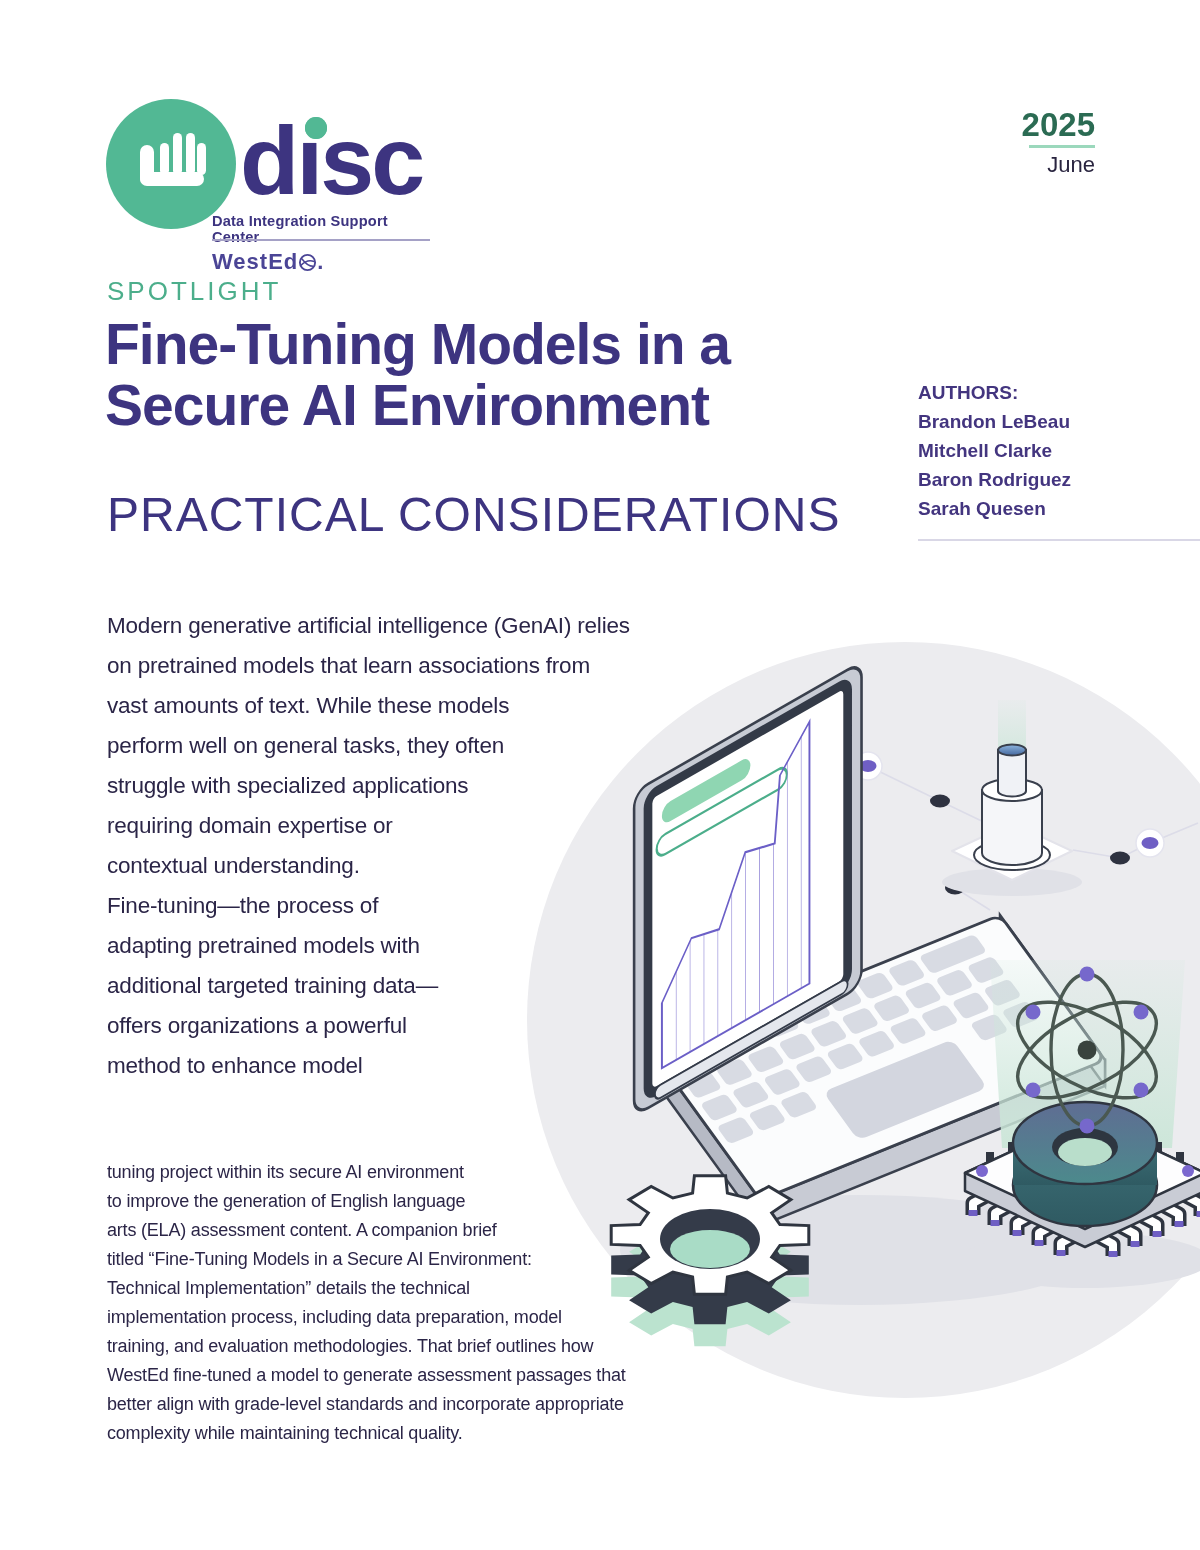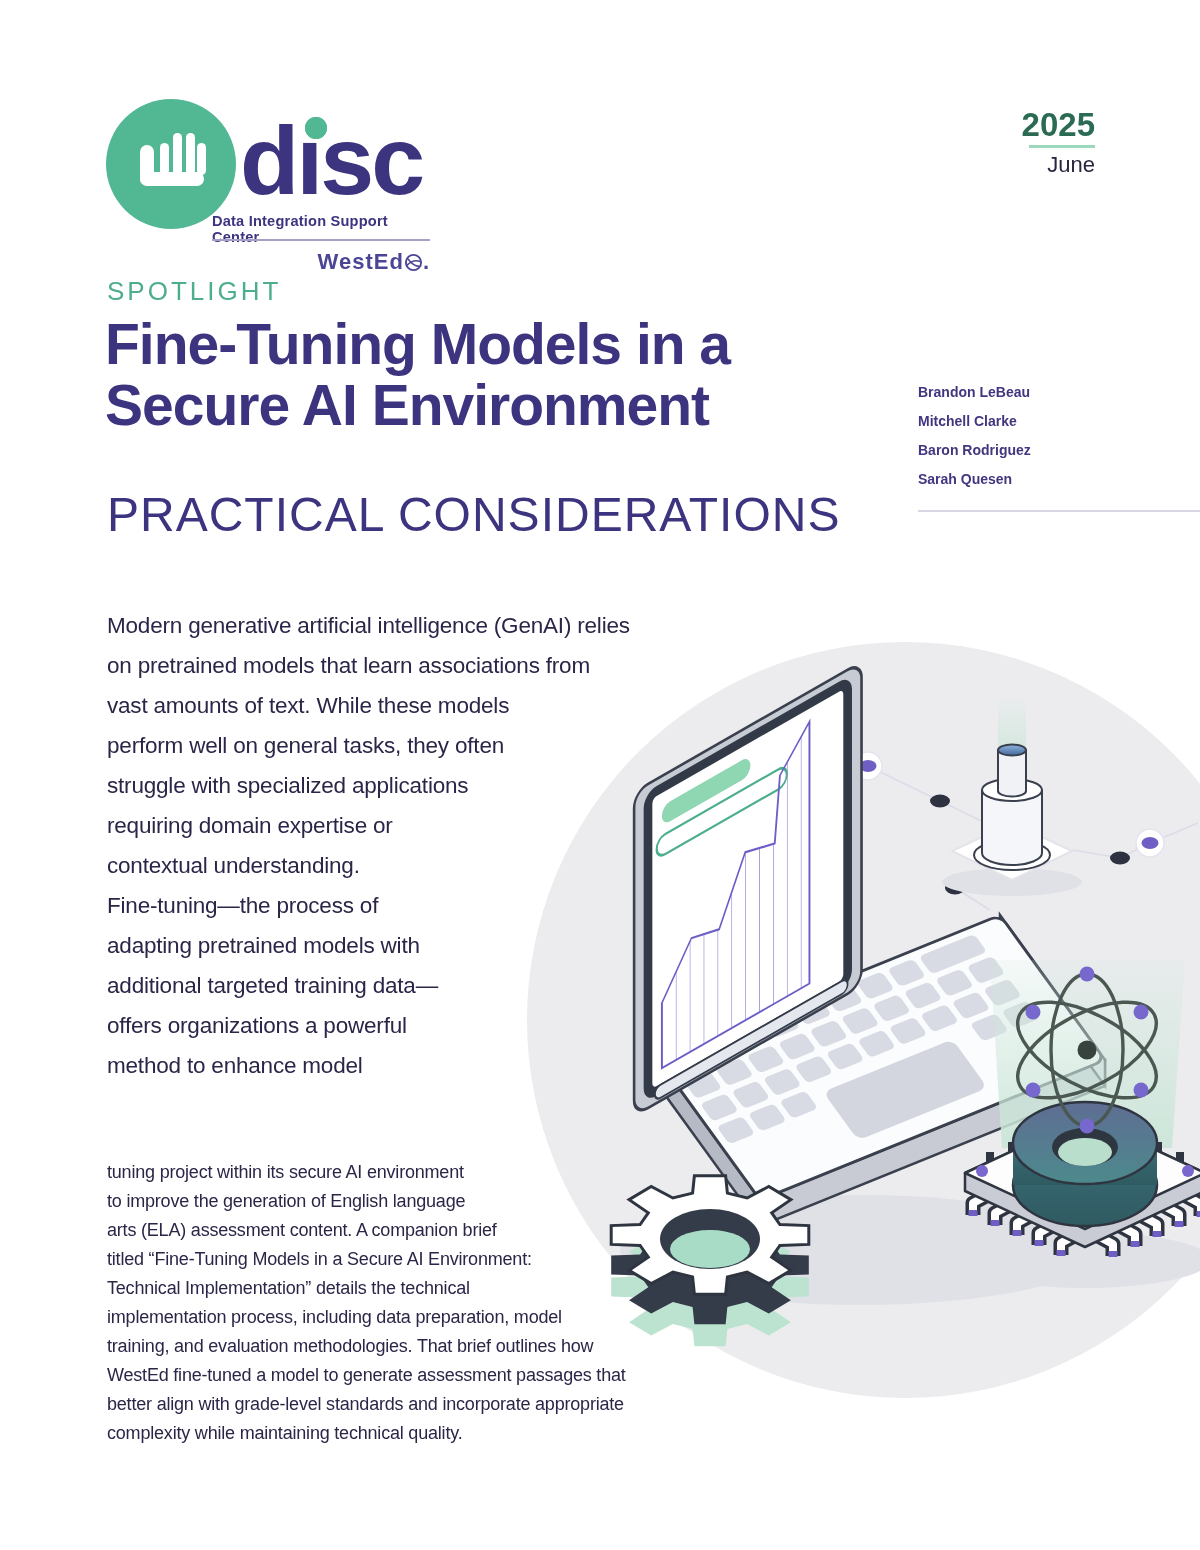--- a/index.html
+++ b/index.html
@@ -6,35 +6,35 @@
   body{width:1200px;height:1550px;position:relative;overflow:hidden;background:#ffffff;
        font-family:"Liberation Sans", sans-serif;color:#2B2547;}
   .abs{position:absolute;}
 
   
   .logo-circle{left:106px;top:99px;width:130px;height:130px;border-radius:50%;background:#52B894;}
   .brand{left:240px;top:112px;font-size:97px;font-weight:bold;color:#3D3480;letter-spacing:-3px;line-height:1;}
   .i-dot{left:305px;top:117px;width:22px;height:22px;border-radius:50%;background:#52B894;}
   .tagline{left:212px;top:213px;width:220px;font-size:14.6px;font-weight:bold;color:#3D3480;letter-spacing:.2px;}
   .logo-rule{left:212px;top:239px;width:218px;height:2px;background:#A5A1C6;}
-  .wested{left:212px;top:249px;width:218px;text-align:right;font-size:22px;font-weight:bold;color:#4B4596;letter-spacing:1px;}
+  .wested{left:212px;top:249px;width:218px;text-align:left;font-size:22px;font-weight:bold;color:#4B4596;letter-spacing:1px;}
   .date{right:105px;top:107px;text-align:right;}
   .date .year{font-size:33px;font-weight:bold;color:#2B6B53;line-height:1.1;}
   .date .rule{margin-left:auto;width:66px;height:3px;background:#9BD8BC;margin-top:2px;}
   .date .month{font-size:22px;color:#29243F;margin-top:4px;}
 
   
   .eyebrow{left:107px;top:276px;font-size:26px;font-weight:normal;color:#4CAE8B;letter-spacing:3px;}
   .title{left:105px;top:314px;width:800px;font-size:57px;font-weight:bold;color:#3D3480;letter-spacing:-1px;line-height:61px;}
   .subtitle{left:107px;top:487px;font-size:48px;font-weight:normal;color:#3D3480;letter-spacing:1px;}
 
   
   .authors{left:918px;top:378px;width:282px;padding-bottom:16px;border-bottom:2px solid #D9D7E6;}
   .authors .label{font-size:19px;font-weight:bold;color:#43357F;line-height:29px;}
-  .authors .name{font-size:14px;font-weight:bold;color:#43357F;line-height:29px;}
+  .authors .name{font-size:19px;font-weight:bold;color:#43357F;line-height:29px;}
 
   
   .intro{left:107px;top:606px;width:620px;}
   .intro .line{font-size:22.5px;letter-spacing:-.2px;line-height:40px;color:#2B2547;white-space:nowrap;}
   .bodytext{left:107px;top:1158px;width:660px;}
   .bodytext .line{font-size:18px;letter-spacing:-.2px;line-height:29px;color:#2B2547;white-space:nowrap;}
 
   .hero{left:520px;top:600px;width:680px;height:900px;}
 </style>
 </head>
@@ -72,20 +72,21 @@
 
 <div class="abs eyebrow">SPOTLIGHT</div>
 <div class="abs title">
 
 <div>Fine-Tuning Models in a</div>
     <div>Secure AI Environment</div>
   </div>
 <div class="abs subtitle">PRACTICAL CONSIDERATIONS</div>
 
 <div class="abs authors">
+  <div class="label">AUTHORS:</div>
   <div>
 
   <div class="name">Brandon LeBeau</div>
       <div class="name">Mitchell Clarke</div>
       <div class="name">Baron Rodriguez</div>
       <div class="name">Sarah Quesen</div>
     </div>
 </div>
 
 <svg class="abs hero" width="680" height="900" viewBox="0 0 680 900">

